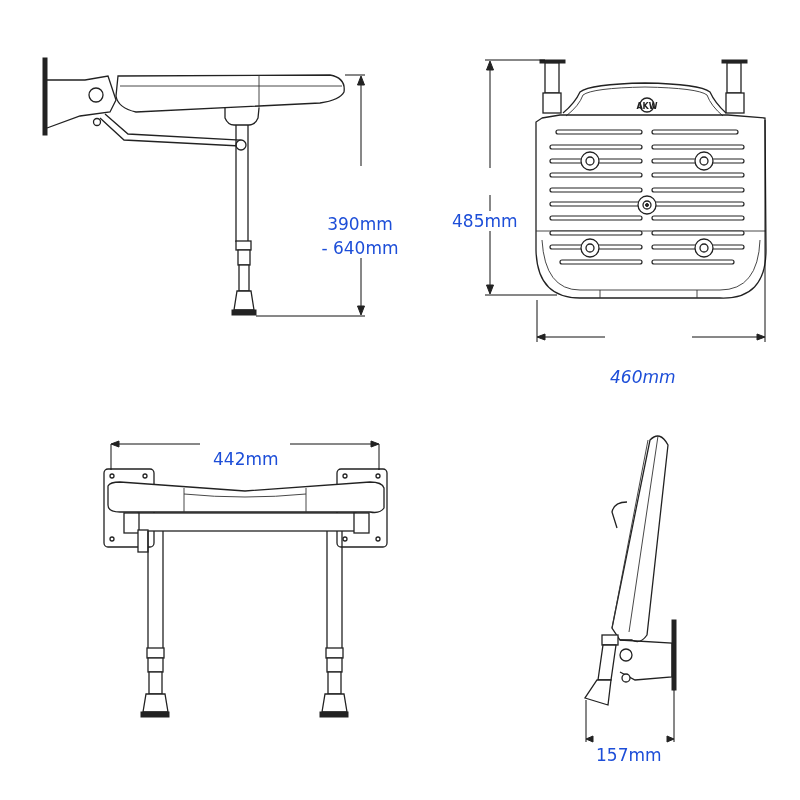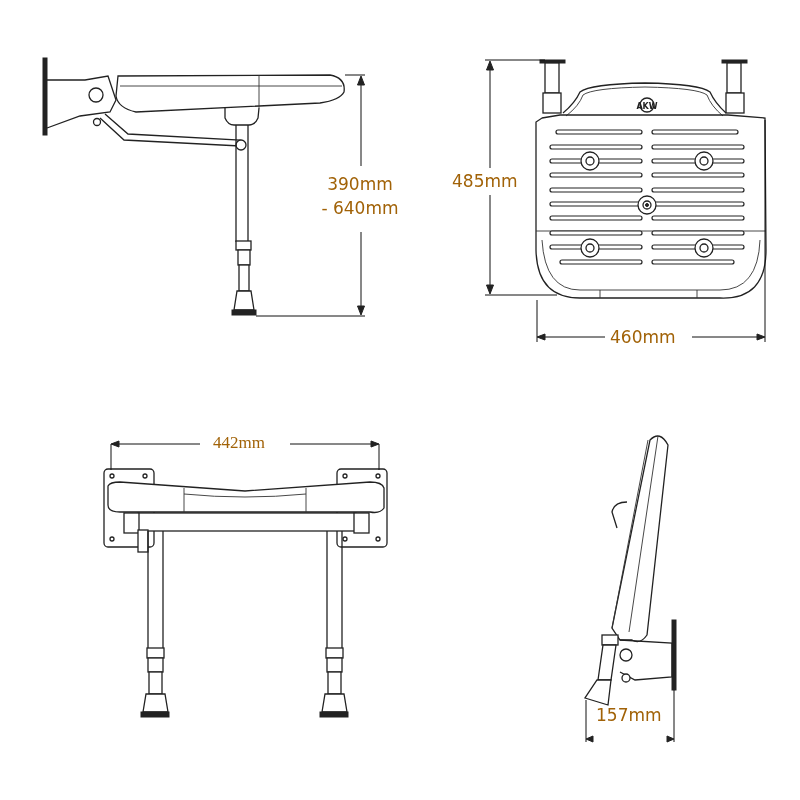--- a/index.html
+++ b/index.html
@@ -1,20 +1,20 @@
 <!DOCTYPE html>
 <html><head>
 <meta charset="utf-8">
 <style>
   html, body { margin: 0; padding: 0; background: #ffffff; }
   body { width: 800px; height: 800px; position: relative; overflow: hidden;
          font-family: "Liberation Sans", sans-serif; }
   svg.drawing { position: absolute; left: 0; top: 0; }
   .lbl { position: absolute; font-family: "DejaVu Sans", sans-serif; font-size: 17px;
-         color: #a16207; background: #fff; line-height: 20px; white-space: nowrap; }
+         color: #1d4ed8; background: #fff; line-height: 20px; white-space: nowrap; margin-top: 40px; }
   .lbl.center { text-align: center; }
   .ln { fill: none; stroke: #222; stroke-width: 1.3; }
   .thin { fill: none; stroke: #333; stroke-width: 0.9; }
   .dim { fill: none; stroke: #111; stroke-width: 1; }
   .fillw { fill: #fff; stroke: #222; stroke-width: 1.3; }
   .dark { fill: #222; stroke: #222; }
   .slot { fill: #fff; stroke: #222; stroke-width: 1.2; }
 </style>
 </head>
 <body>
@@ -209,15 +209,15 @@
       <path class="dark" d="M674 739 L667 736 L667 742 Z"></path>
     </g>
   </g>
 </svg>
 
 <div class="lbl center" style="left:310px; top:174px; width:100px;">
   <div>390mm</div>
   <div style="margin-top:4px;">- 640mm</div>
 </div>
 <div class="lbl" style="left:452px; top:171px;">485mm</div>
-<div class="lbl" style="left:610px; top:327px;">460mm</div>
-<div class="lbl" style="left:213px; top:433px;font-family:Liberation Serif, serif;">442mm</div>
+<div class="lbl" style="left:610px; top:327px;font-style:italic;">460mm</div>
+<div class="lbl" style="left:213px; top:409px;">442mm</div>
 <div class="lbl" style="left:596px; top:705px; background:transparent;">157mm</div>
 
 </body></html>

